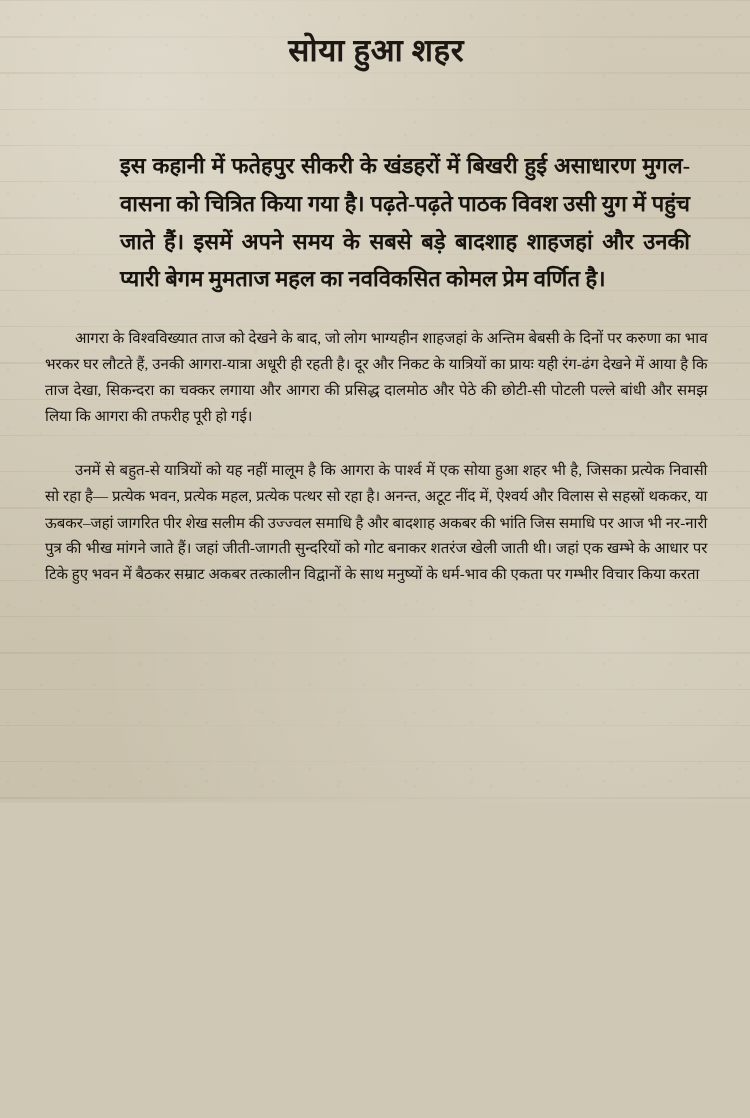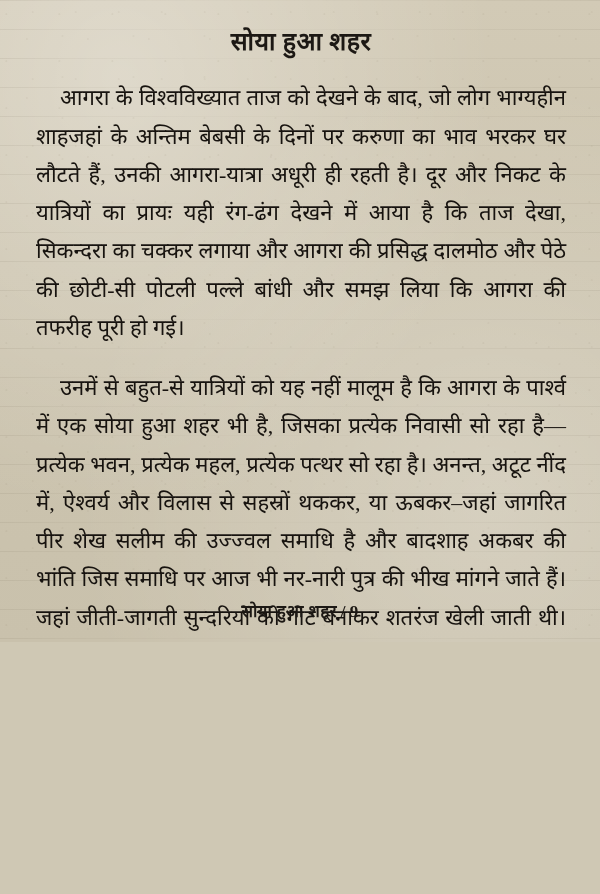--- a/index.html
+++ b/index.html
@@ -76,21 +76,21 @@
     font-size: 17.6px;
     font-weight: bold;
     color: #17130f;
     line-height: 1.72;
     text-align: justify;
     text-justify: inter-word;
   }
 
   .body-para {
     margin: 22px 0 0 0;
-    font-size: 22px;
+    font-size: 12px;
     color: #17130f;
     line-height: 1.74;
     text-align: justify;
     text-justify: inter-word;
     text-indent: 24px;
   }
   .body-para.tight {
     margin-top: 22px;
   }
 
@@ -113,24 +113,22 @@
 
 <div class="page">
 
   <div class="bleed"></div>
   <div class="grain"></div>
 
   <div class="content">
 
     <h1 class="chapter-title">सोया हुआ शहर</h1>
 
+    <p class="intro">इस कहानी में फतेहपुर सीकरी के खंडहरों में बिखरी हुई असाधारण मुगल-वासना को चित्रित किया गया है। पढ़ते-पढ़ते पाठक विवश उसी युग में पहुंच जाते हैं। इसमें अपने समय के सबसे बड़े बादशाह शाहजहां और उनकी प्यारी बेगम मुमताज महल का नवविकसित कोमल प्रेम वर्णित है।</p>
 
     <p class="body-para">आगरा के विश्वविख्यात ताज को देखने के बाद, जो लोग भाग्यहीन शाहजहां के अन्तिम बेबसी के दिनों पर करुणा का भाव भरकर घर लौटते हैं, उनकी आगरा-यात्रा अधूरी ही रहती है। दूर और निकट के यात्रियों का प्रायः यही रंग-ढंग देखने में आया है कि ताज देखा, सिकन्दरा का चक्कर लगाया और आगरा की प्रसिद्ध दालमोठ और पेठे की छोटी-सी पोटली पल्ले बांधी और समझ लिया कि आगरा की तफरीह पूरी हो गई।</p>
 
     <p class="body-para tight">उनमें से बहुत-से यात्रियों को यह नहीं मालूम है कि आगरा के पार्श्व में एक सोया हुआ शहर भी है, जिसका प्रत्येक निवासी सो रहा है— प्रत्येक भवन, प्रत्येक महल, प्रत्येक पत्थर सो रहा है। अनन्त, अटूट नींद में, ऐश्वर्य और विलास से सहस्रों थककर, या ऊबकर–जहां जागरित पीर शेख सलीम की उज्ज्वल समाधि है और बादशाह अकबर की भांति जिस समाधि पर आज भी नर-नारी पुत्र की भीख मांगने जाते हैं। जहां जीती-जागती सुन्दरियों को गोट बनाकर शतरंज खेली जाती थी। जहां एक खम्भे के आधार पर टिके हुए भवन में बैठकर सम्राट अकबर तत्कालीन विद्वानों के साथ मनुष्यों के धर्म-भाव की एकता पर गम्भीर विचार किया करता</p>
 
   </div>
 
-  <div class="folio">
-    <span>सोया हुआ शहर</span><span class="sep">/</span><span>9</span>
-  </div>
 
 </div>
 
 </body></html>

